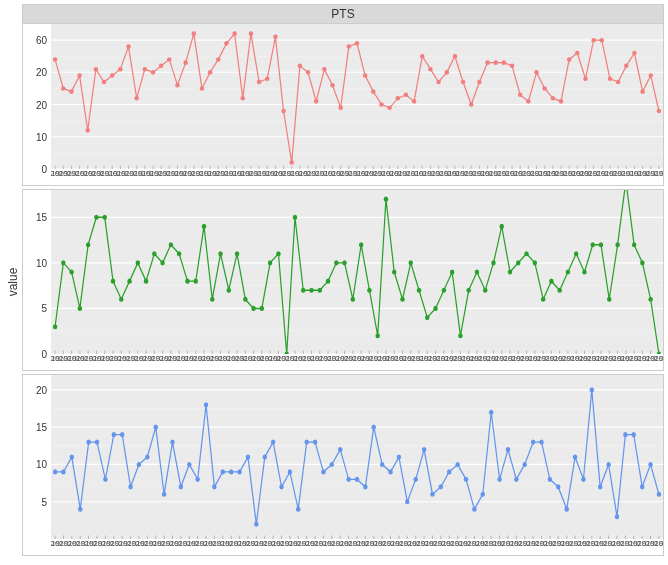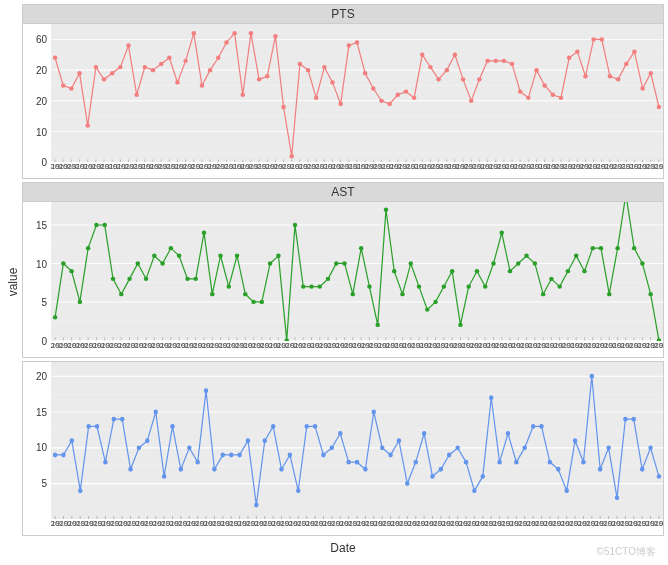--- a/index.html
+++ b/index.html
@@ -367,21 +367,20 @@
             <span style="position:absolute;left:94.5945945945946%;top:0;transform:translateX(-50%);">2019</span>
             <span style="position:absolute;left:95.94594594594594%;top:0;transform:translateX(-50%);">2019</span>
             <span style="position:absolute;left:97.2972972972973%;top:0;transform:translateX(-50%);">2019</span>
             <span style="position:absolute;left:98.64864864864865%;top:0;transform:translateX(-50%);">2019</span>
             <span style="position:absolute;left:100%;top:0;transform:translateX(-50%);">2019</span>
           </div>
       </div>
     </div>
 
     <div class="panel">
-      <div class="panel-strip">AST</div>
       <div class="panel-body">
         <div class="tick-col" id="ticks-1">
             <span style="top: 100%;">0</span>
             <span style="top: 72.2222%;">5</span>
             <span style="top: 44.4444%;">10</span>
             <span style="top: 16.6667%;">15</span>
           </div>
         <div class="plot-area" id="plot-1">
             <svg viewBox="0 0 600 140" preserveAspectRatio="none">
               <line class="gridline" x1="0" y1="140" x2="600" y2="140"></line>
@@ -864,19 +863,15 @@
             <span style="position:absolute;left:93.05555555555556%;top:0;transform:translateX(-50%);">2019</span>
             <span style="position:absolute;left:94.44444444444444%;top:0;transform:translateX(-50%);">2019</span>
             <span style="position:absolute;left:95.83333333333334%;top:0;transform:translateX(-50%);">2019</span>
             <span style="position:absolute;left:97.22222222222221%;top:0;transform:translateX(-50%);">2019</span>
             <span style="position:absolute;left:98.61111111111111%;top:0;transform:translateX(-50%);">2019</span>
             <span style="position:absolute;left:100%;top:0;transform:translateX(-50%);">2019</span>
           </div>
       </div>
     </div>
 
-    <div class="x-axis-label-row">
-      <span>Date</span>
-      <span class="watermark">©51CTO博客</span>
-    </div>
 
   </div>
 </div>
 
 </body></html>

